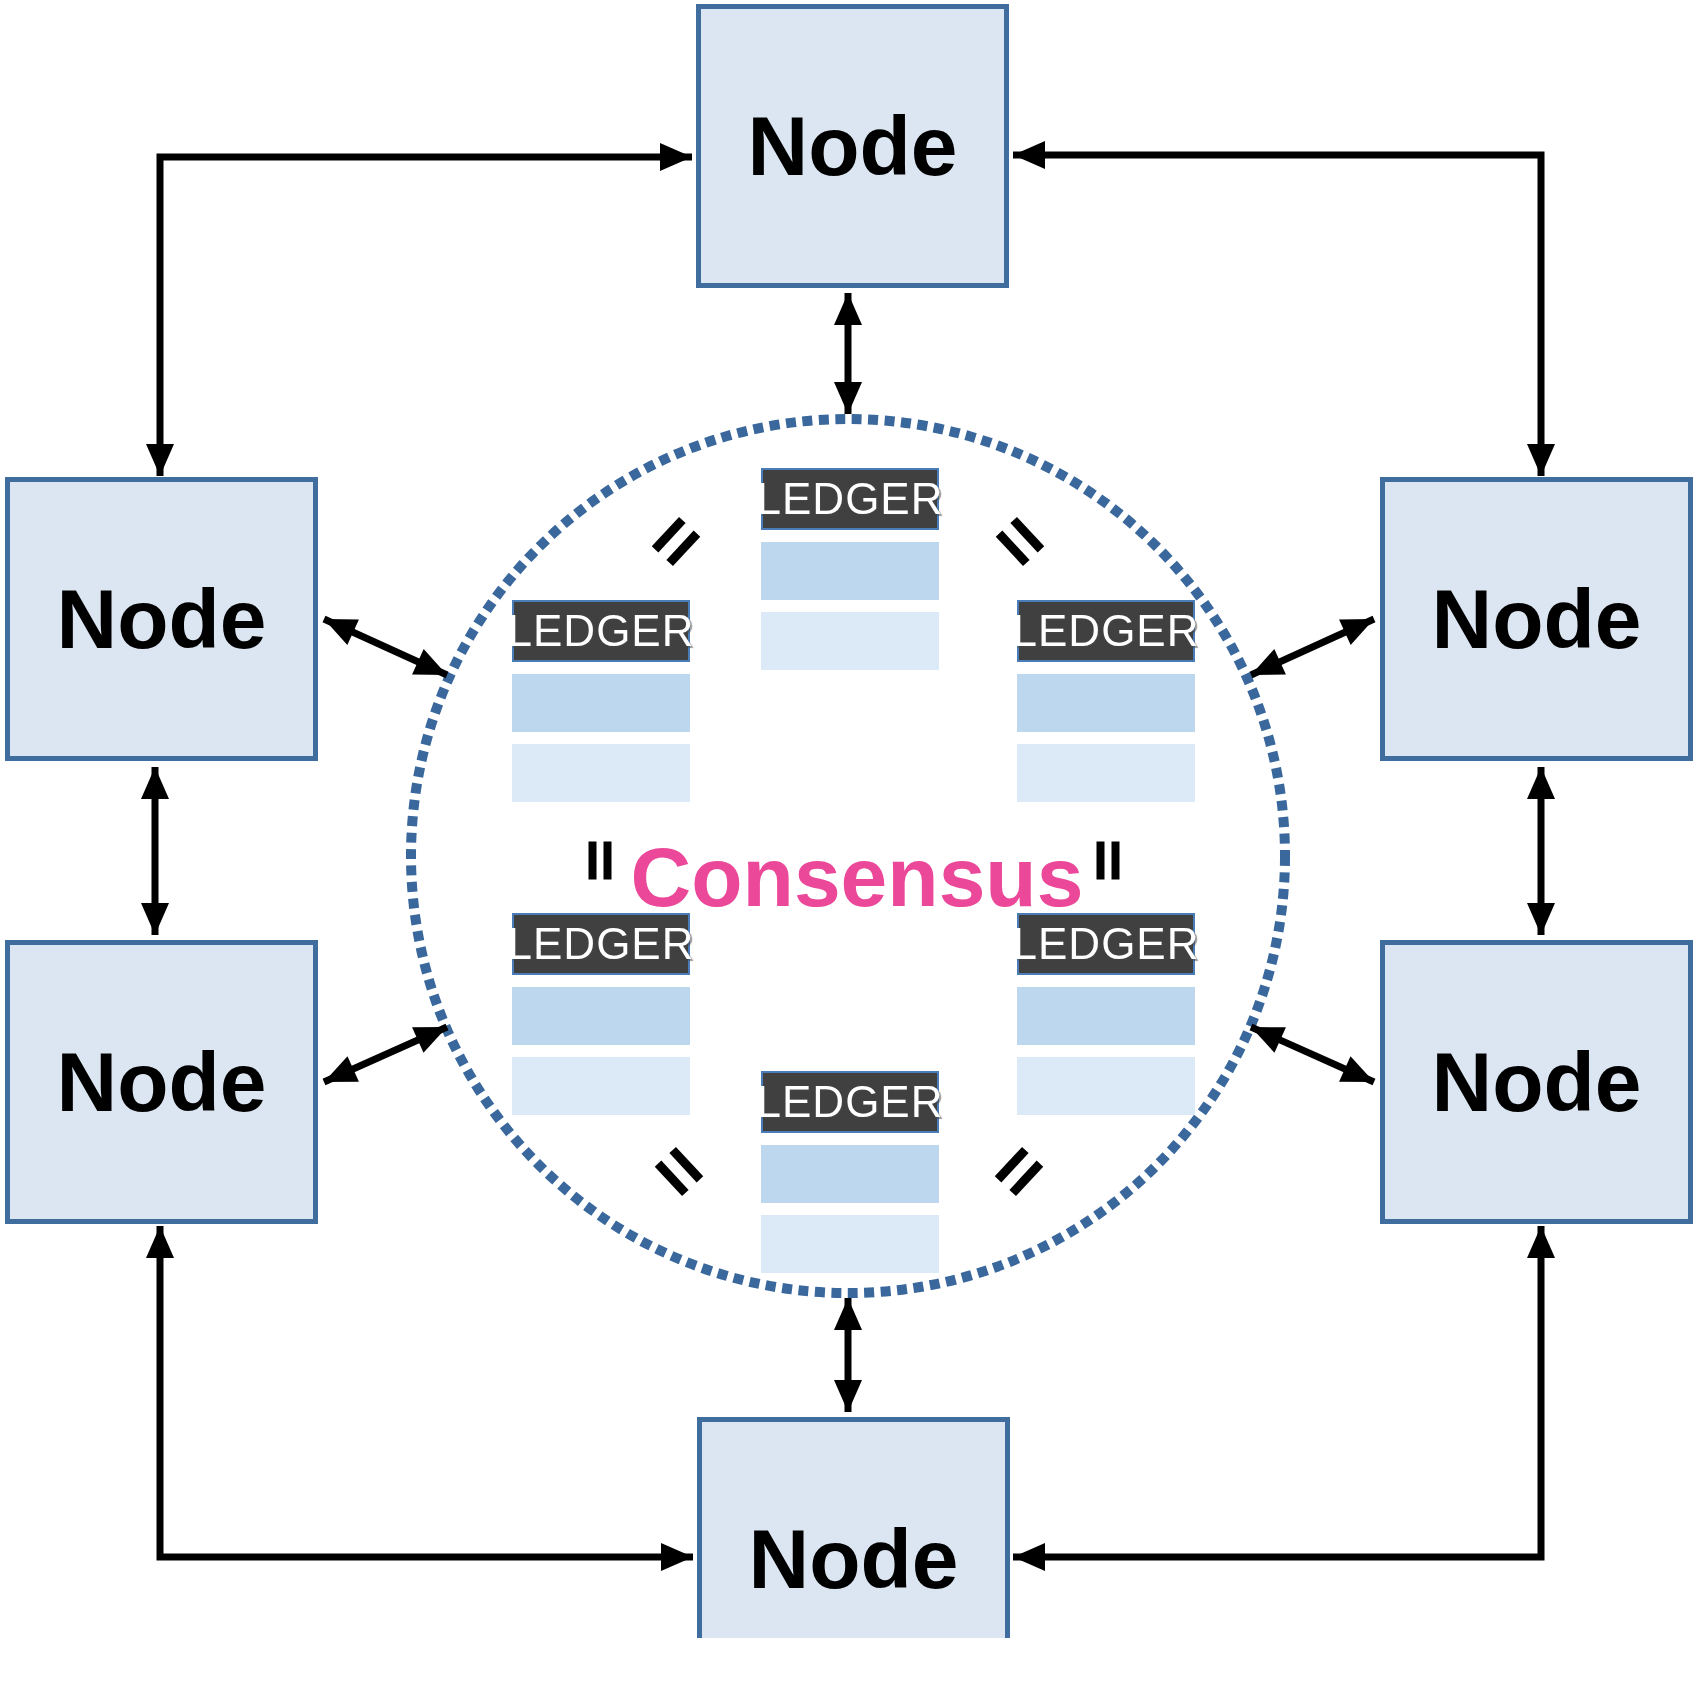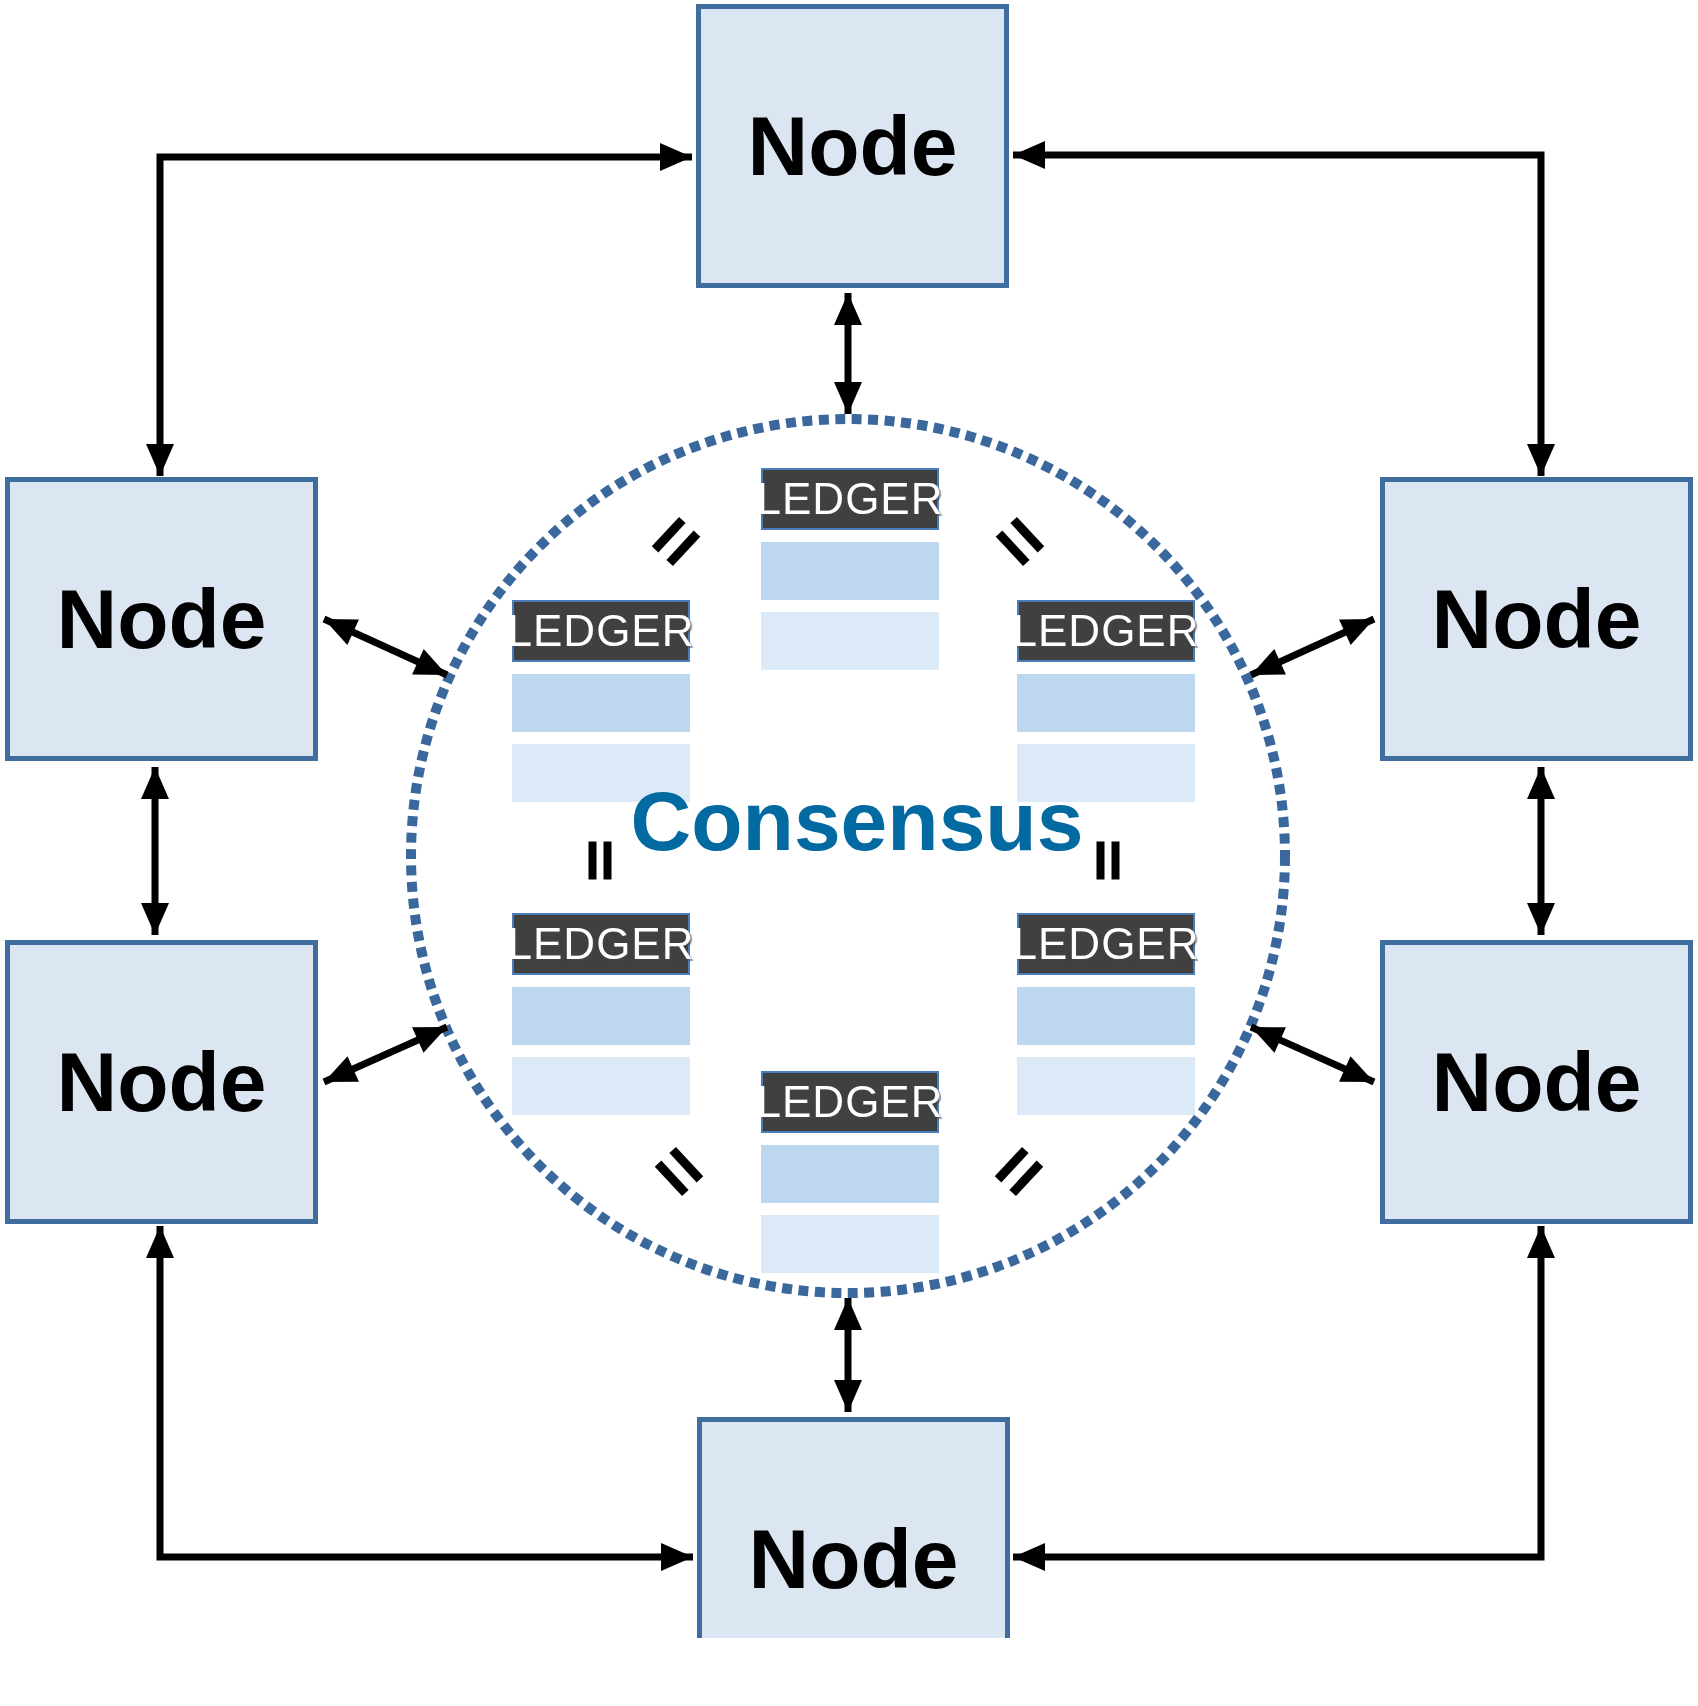--- a/index.html
+++ b/index.html
@@ -37,23 +37,23 @@
   .ledger .lr.r2{background:#dce9f7;}
   .ledger-top-center{left:761px;top:468px;}
   .ledger-upper-left{left:512px;top:600px;}
   .ledger-upper-right{left:1017px;top:600px;}
   .ledger-lower-left{left:512px;top:913px;}
   .ledger-lower-right{left:1017px;top:913px;}
   .ledger-bottom-center{left:761px;top:1071px;}
 
   
   .consensus{
-    position:absolute;left:607px;top:777px;width:500px;height:88px;
+    position:absolute;left:607px;top:833px;width:500px;height:88px;
     display:flex;align-items:center;justify-content:center;
-    font-size:84px;font-weight:bold;color:#0369a1;
+    font-size:84px;font-weight:bold;color:#ec4899;
   }
 
   
   .eq{position:absolute;width:40px;height:29px;}
   .eq .bar{position:absolute;left:0;width:40px;height:9px;background:#000000;}
   .eq .bar.b1{top:0;}
   .eq .bar.b2{top:20px;}
   .eq-mid{width:38px;height:23px;}
   .eq-mid .bar{width:38px;height:8px;}
   .eq-mid .bar.b2{top:15px;}

